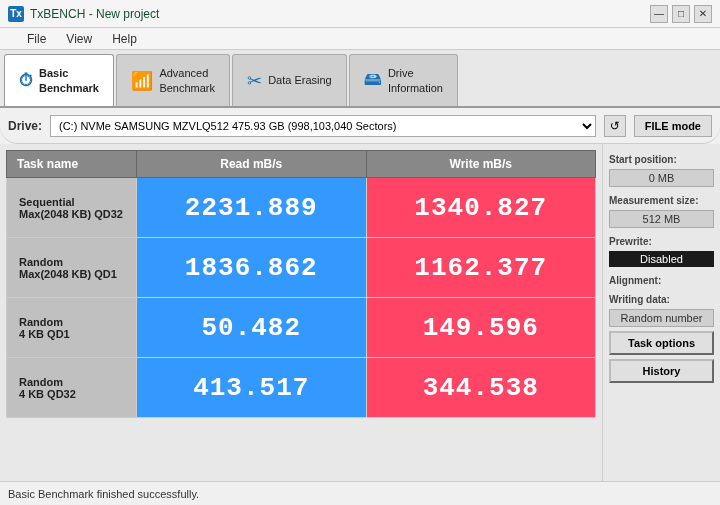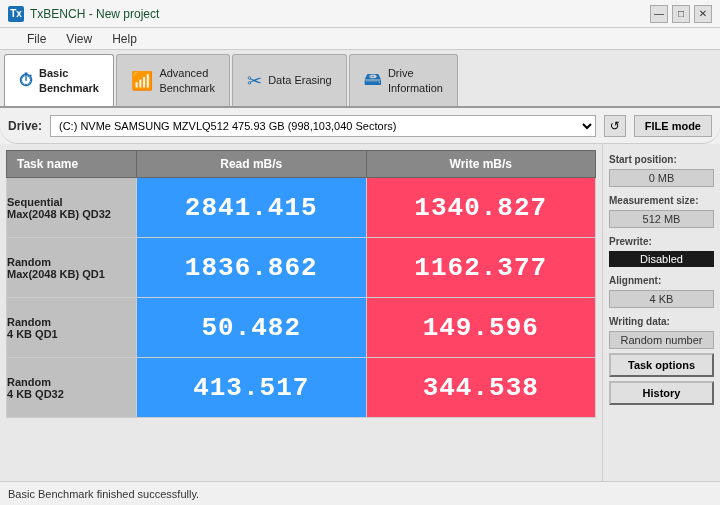--- a/index.html
+++ b/index.html
@@ -184,21 +184,21 @@
       font-weight: bold;
       padding: 6px 10px;
       text-align: center;
       border: 1px solid #666;
     }
     .bench-table th:first-child {
       text-align: left;
     }
     .bench-table td {
       border: 1px solid #ccc;
-      padding: 0;
+      padding: 12px;
     }
     .row-label {
       background: #c0c0c0;
       padding: 8px 10px;
       font-size: 11px;
       color: #222;
       font-weight: bold;
       height: 60px;
       vertical-align: middle;
       width: 130px;
@@ -337,21 +337,21 @@
         <tr>
           <th>Task name</th>
           <th>Read mB/s</th>
           <th>Write mB/s</th>
         </tr>
       </thead>
       <tbody>
         <tr>
           <td class="row-label">Sequential<br>Max(2048 KB) QD32</td>
           <td class="read-cell">
-            <span class="bench-value">2841.415</span>
+            <span class="bench-value">2231.889</span>
           </td>
           <td class="write-cell">
             <span class="bench-value">1340.827</span>
           </td>
         </tr>
         <tr>
           <td class="row-label">Random<br>Max(2048 KB) QD1</td>
           <td class="read-cell">
             <span class="bench-value">1836.862</span>
           </td>
@@ -386,21 +386,20 @@
     <span class="rp-label">Start position:</span>
     <div class="rp-value light">0 MB</div>
 
     <span class="rp-label">Measurement size:</span>
     <div class="rp-value light">512 MB</div>
 
     <span class="rp-label">Prewrite:</span>
     <div class="rp-value">Disabled</div>
 
     <span class="rp-label">Alignment:</span>
-    <div class="rp-value light">4 KB</div>
 
     <span class="rp-label">Writing data:</span>
     <div class="rp-value light">Random number</div>
 
     <button class="rp-btn">Task options</button>
     <button class="rp-btn">History</button>
   </div>
 </div>
 
 <div class="status-bar">

